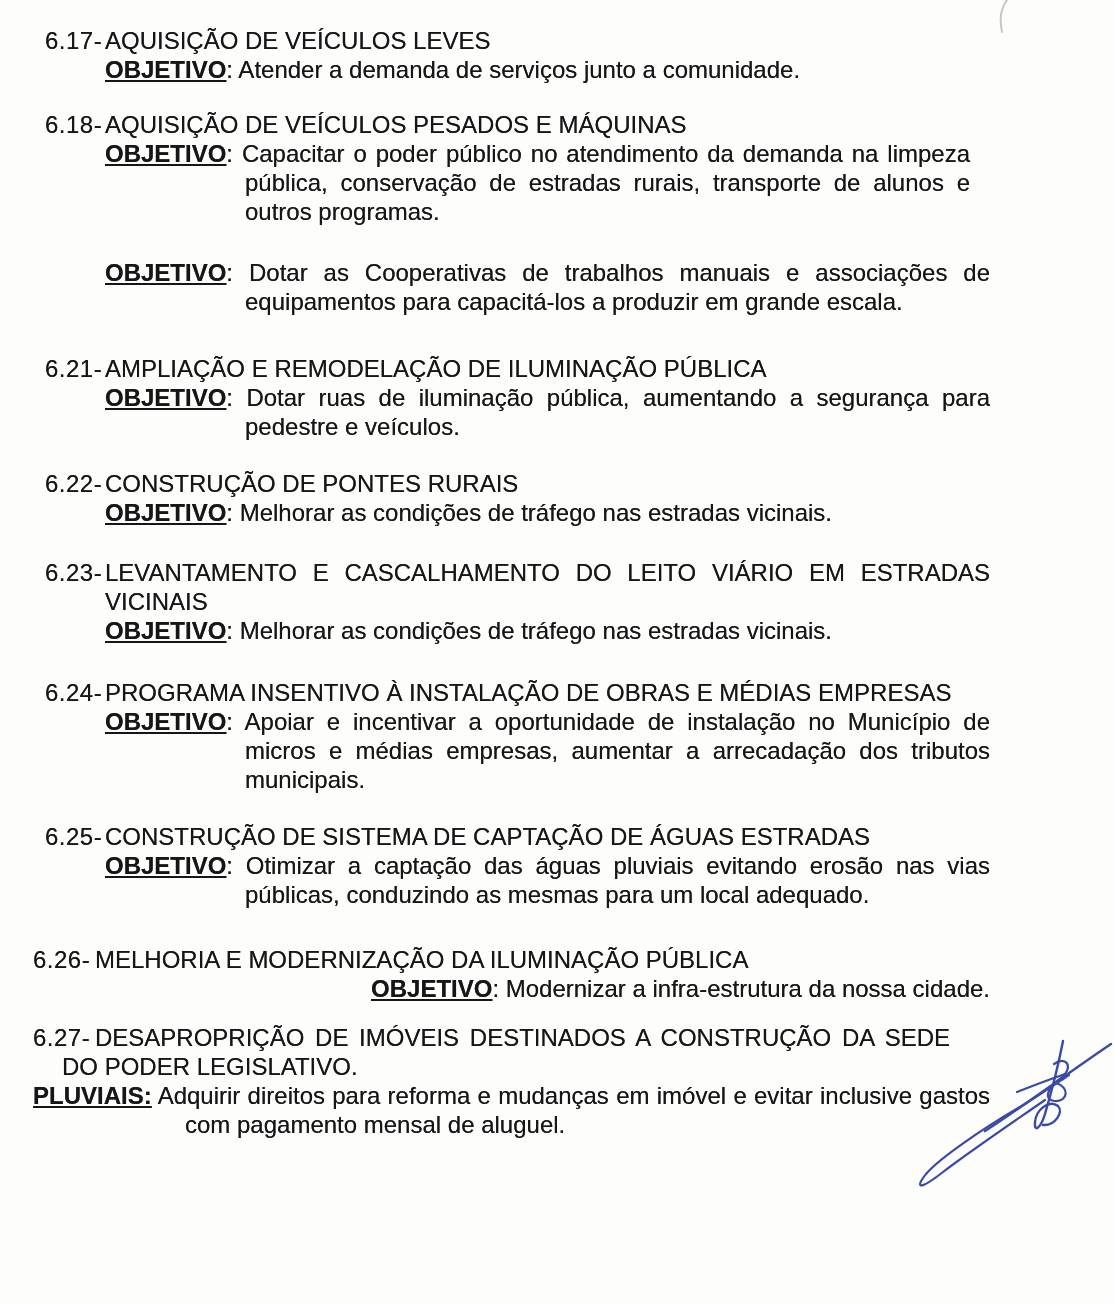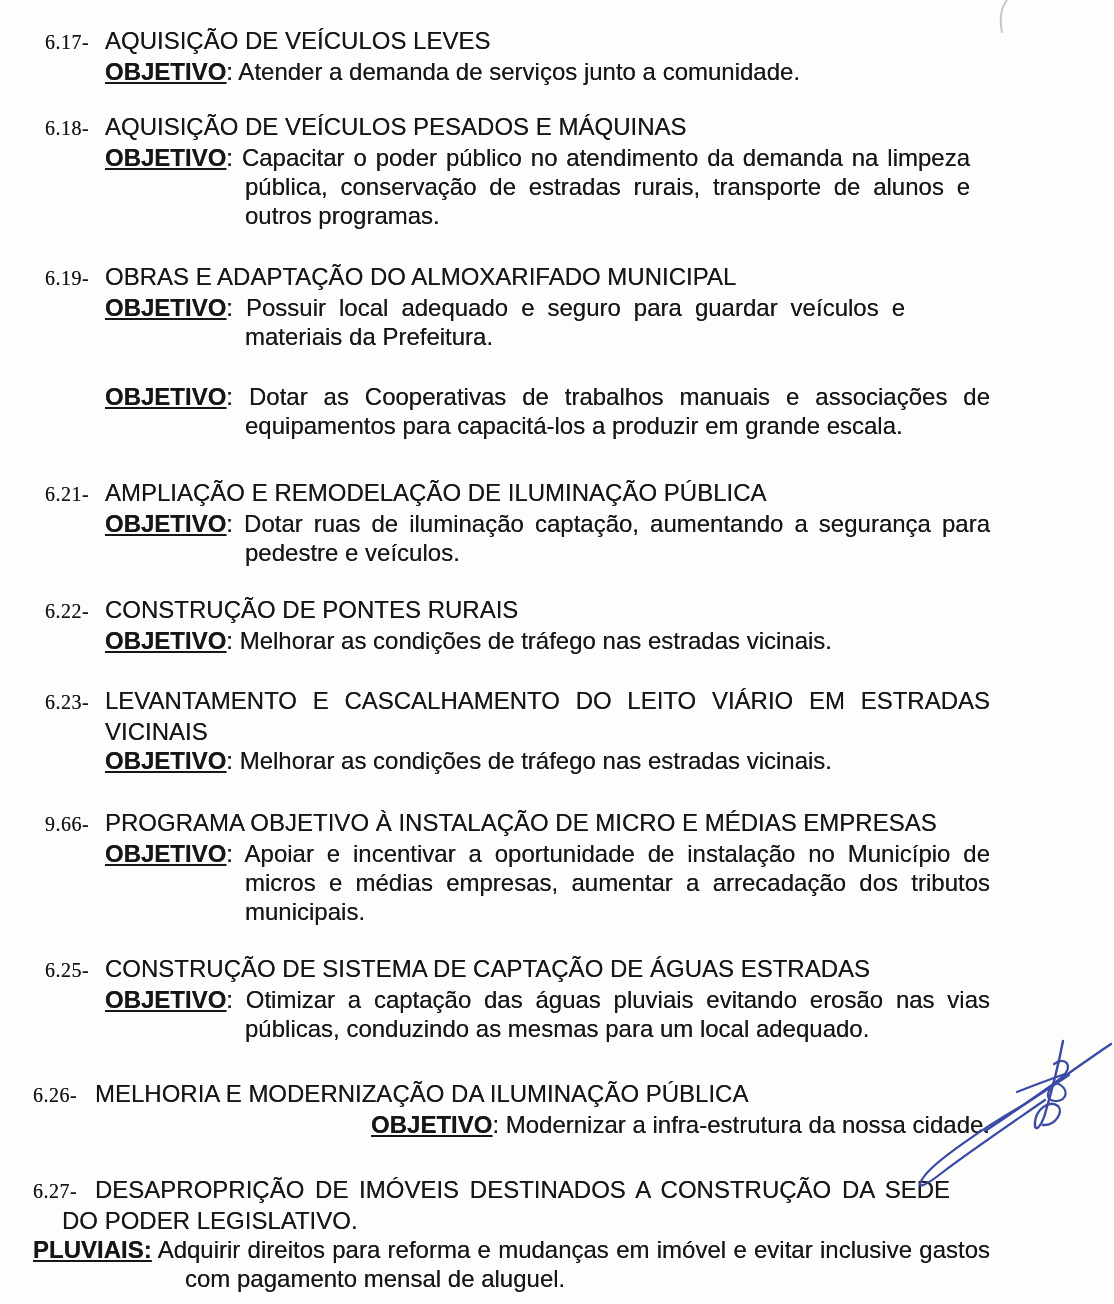--- a/index.html
+++ b/index.html
@@ -11,36 +11,36 @@
   }
   .page{
     position:absolute;left:45px;top:26px;width:945px;
     font-size:24px;line-height:29px;
     text-shadow:0 0 0.6px rgba(10,10,10,0.7);
   }
   .item{margin:0 0 31px 0;}
   .tl{text-align:justify;padding-left:60px;text-indent:-60px;margin:0;}
   .num{
     display:inline-block;width:60px;text-indent:0;
-    font-family:Liberation Serif, serif;
-    font-size:20px;letter-spacing:0.5px;
+    font-family:Liberation Sans, sans-serif;
+    font-size:24px;letter-spacing:0.5px;
   }
   .obj{margin:0;text-align:justify;padding-left:200px;text-indent:-140px;}
   .obj b{font-weight:bold;text-decoration:underline;}
   
   #i17{margin-bottom:26px;}
   #i18{margin-bottom:32px;} #i18 .obj{padding-right:20px;}
   #i19{margin-bottom:31px;} #i19 .obj{padding-right:85px;}
   #i20{margin-bottom:38px;}
   #i21{margin-bottom:28px;}
   #i22{}
   #i23{margin-bottom:33px;}
   #i24{margin-bottom:28px;}
   #i25{margin-bottom:36px;}
-  #i26{margin-bottom:36px;margin-left:-12px;width:957px;}
+  #i26{margin-bottom:20px;margin-left:-12px;width:957px;}
   #i26 .tl{padding-left:62px;text-indent:-62px;}
   #i26 .num{width:62px;}
   #i26 .obj{padding:0;text-indent:0;text-align:right;}
   #i27{margin-bottom:0;margin-left:-12px;width:957px;}
   #i27 .tl{padding-left:29px;text-indent:-29px;padding-right:40px;}
   #i27 .num{width:62px;}
   #i27 .obj{padding-left:152px;text-indent:-152px;padding-right:0;}
   .signature{position:absolute;left:893px;top:1028px;pointer-events:none;}
   .scan-mark{position:absolute;left:993px;top:0;pointer-events:none;}
 </style>
@@ -52,46 +52,42 @@
   <section class="item" id="i17">
     <p class="tl"><span class="num">6.17-</span><span>AQUISIÇÃO DE VEÍCULOS LEVES</span></p>
     <p class="obj"><b>OBJETIVO</b><span>: Atender a demanda de serviços junto a comunidade.</span></p>
   </section>
 
   <section class="item" id="i18">
     <p class="tl"><span class="num">6.18-</span><span>AQUISIÇÃO DE VEÍCULOS PESADOS E MÁQUINAS</span></p>
     <p class="obj"><b>OBJETIVO</b><span>: Capacitar o poder público no atendimento da demanda na limpeza pública, conservação de estradas rurais, transporte de alunos e outros programas.</span></p>
   </section>
 
-  <section class="item" id="i19">
-    <p class="tl"><span class="num">6.19-</span><span>OBRAS E ADAPTAÇÃO DO ALMOXARIFADO MUNICIPAL</span></p>
-    <p class="obj"><b>OBJETIVO</b><span>: Possuir local adequado e seguro para guardar veículos e materiais da Prefeitura.</span></p>
-  </section>
 
   <section class="item" id="i20">
     <p class="obj"><b>OBJETIVO</b><span>: Dotar as Cooperativas de trabalhos manuais e associações de equipamentos para capacitá-los a produzir em grande escala.</span></p>
   </section>
 
   <section class="item" id="i21">
     <p class="tl"><span class="num">6.21-</span><span>AMPLIAÇÃO E REMODELAÇÃO DE ILUMINAÇÃO PÚBLICA</span></p>
-    <p class="obj"><b>OBJETIVO</b><span>: Dotar ruas de iluminação captação, aumentando a segurança para pedestre e veículos.</span></p>
+    <p class="obj"><b>OBJETIVO</b><span>: Dotar ruas de iluminação pública, aumentando a segurança para pedestre e veículos.</span></p>
   </section>
 
   <section class="item" id="i22">
     <p class="tl"><span class="num">6.22-</span><span>CONSTRUÇÃO DE PONTES RURAIS</span></p>
     <p class="obj"><b>OBJETIVO</b><span>: Melhorar as condições de tráfego nas estradas vicinais.</span></p>
   </section>
 
   <section class="item" id="i23">
     <p class="tl"><span class="num">6.23-</span><span>LEVANTAMENTO E CASCALHAMENTO DO LEITO VIÁRIO EM ESTRADAS VICINAIS</span></p>
     <p class="obj"><b>OBJETIVO</b><span>: Melhorar as condições de tráfego nas estradas vicinais.</span></p>
   </section>
 
   <section class="item" id="i24">
-    <p class="tl"><span class="num">9.66-</span><span>PROGRAMA OBJETIVO À INSTALAÇÃO DE MICRO E MÉDIAS EMPRESAS</span></p>
+    <p class="tl"><span class="num">6.24-</span><span>PROGRAMA INSENTIVO À INSTALAÇÃO DE OBRAS E MÉDIAS EMPRESAS</span></p>
     <p class="obj"><b>OBJETIVO</b><span>: Apoiar e incentivar a oportunidade de instalação no Município de micros e médias empresas, aumentar a arrecadação dos tributos municipais.</span></p>
   </section>
 
   <section class="item" id="i25">
     <p class="tl"><span class="num">6.25-</span><span>CONSTRUÇÃO DE SISTEMA DE CAPTAÇÃO DE ÁGUAS ESTRADAS</span></p>
     <p class="obj"><b>OBJETIVO</b><span>: Otimizar a captação das águas pluviais evitando erosão nas vias públicas, conduzindo as mesmas para um local adequado.</span></p>
   </section>
 
   <section class="item" id="i26">
     <p class="tl"><span class="num">6.26-</span><span>MELHORIA E MODERNIZAÇÃO DA ILUMINAÇÃO PÚBLICA</span></p>

